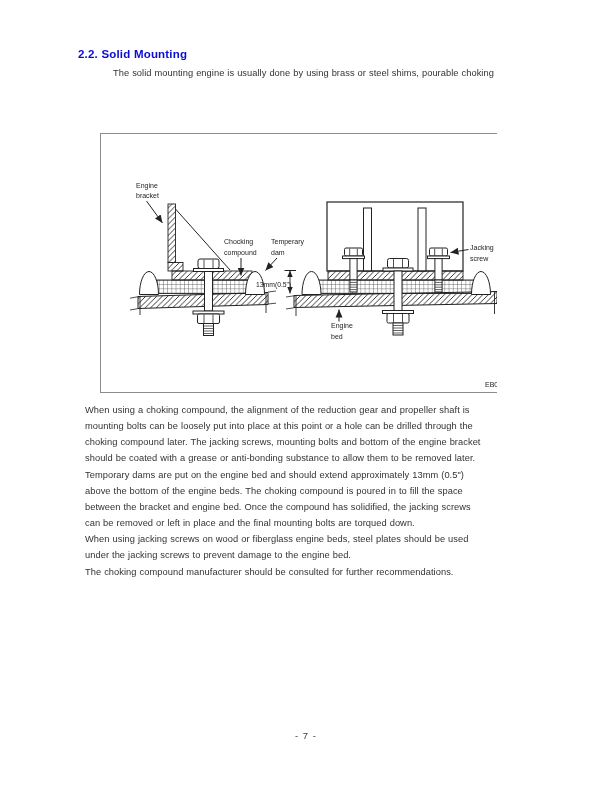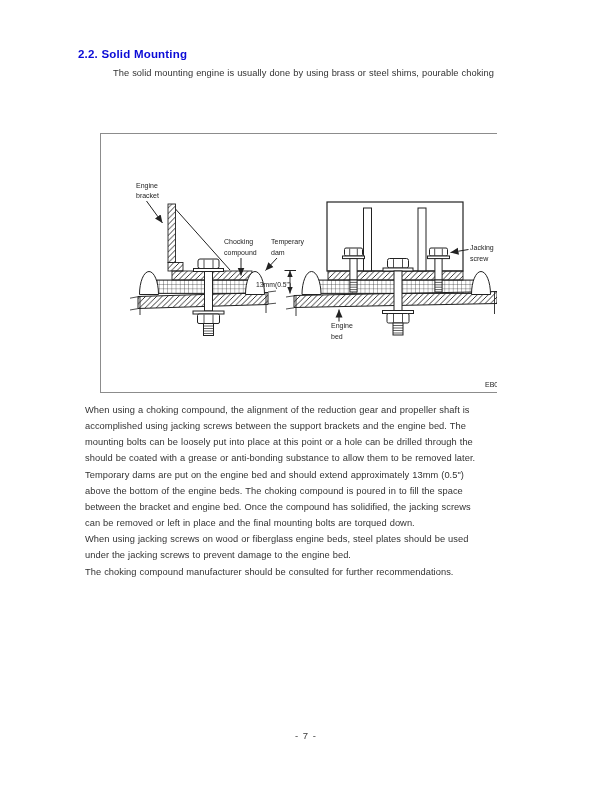--- a/index.html
+++ b/index.html
@@ -136,22 +136,22 @@
         <text x="231" y="206">bed</text>
         <line x1="239" y1="188.5" x2="239" y2="176.5" stroke="#222" stroke-width="1" marker-end="url(#arr)"></line>
 
         <text class="code" x="385" y="254">EB0O2001</text>
       </g>
     </svg>
   </div>
 
   <div class="bodytext">
     <div class="line">When using a choking compound, the alignment of the reduction gear and propeller shaft is</div>
-    <div class="line">accomplished using jacking screws between the support brackets and the engine bed. The</div>
     <div class="line">mounting bolts can be loosely put into place at this point or a hole can be drilled through the</div>
+    <div class="line">choking compound later. The jacking screws, mounting bolts and bottom of the engine bracket</div>
     <div class="line">should be coated with a grease or anti-bonding substance to allow them to be removed later.</div>
     <div class="line">Temporary dams are put on the engine bed and should extend approximately 13mm (0.5")</div>
     <div class="line">above the bottom of the engine beds. The choking compound is poured in to fill the space</div>
     <div class="line">between the bracket and engine bed. Once the compound has solidified, the jacking screws</div>
     <div class="line">can be removed or left in place and the final mounting bolts are torqued down.</div>
     <div class="line">When using jacking screws on wood or fiberglass engine beds, steel plates should be used</div>
     <div class="line">under the jacking screws to prevent damage to the engine bed.</div>
     <div class="line">The choking compound manufacturer should be consulted for further recommendations.</div>
   </div>
 

